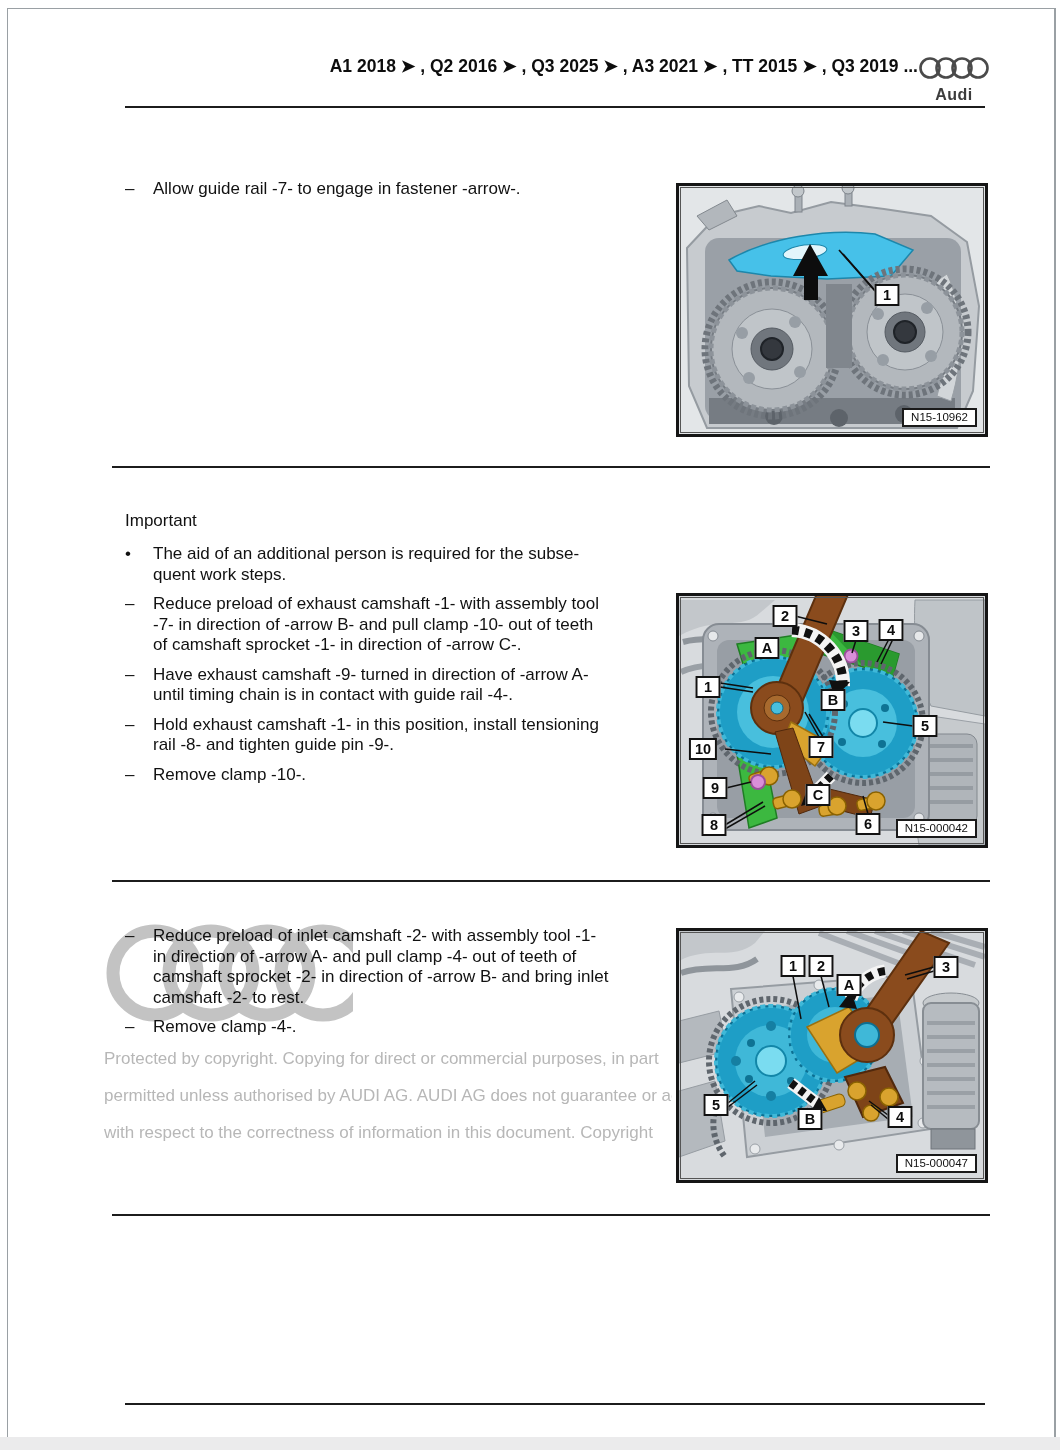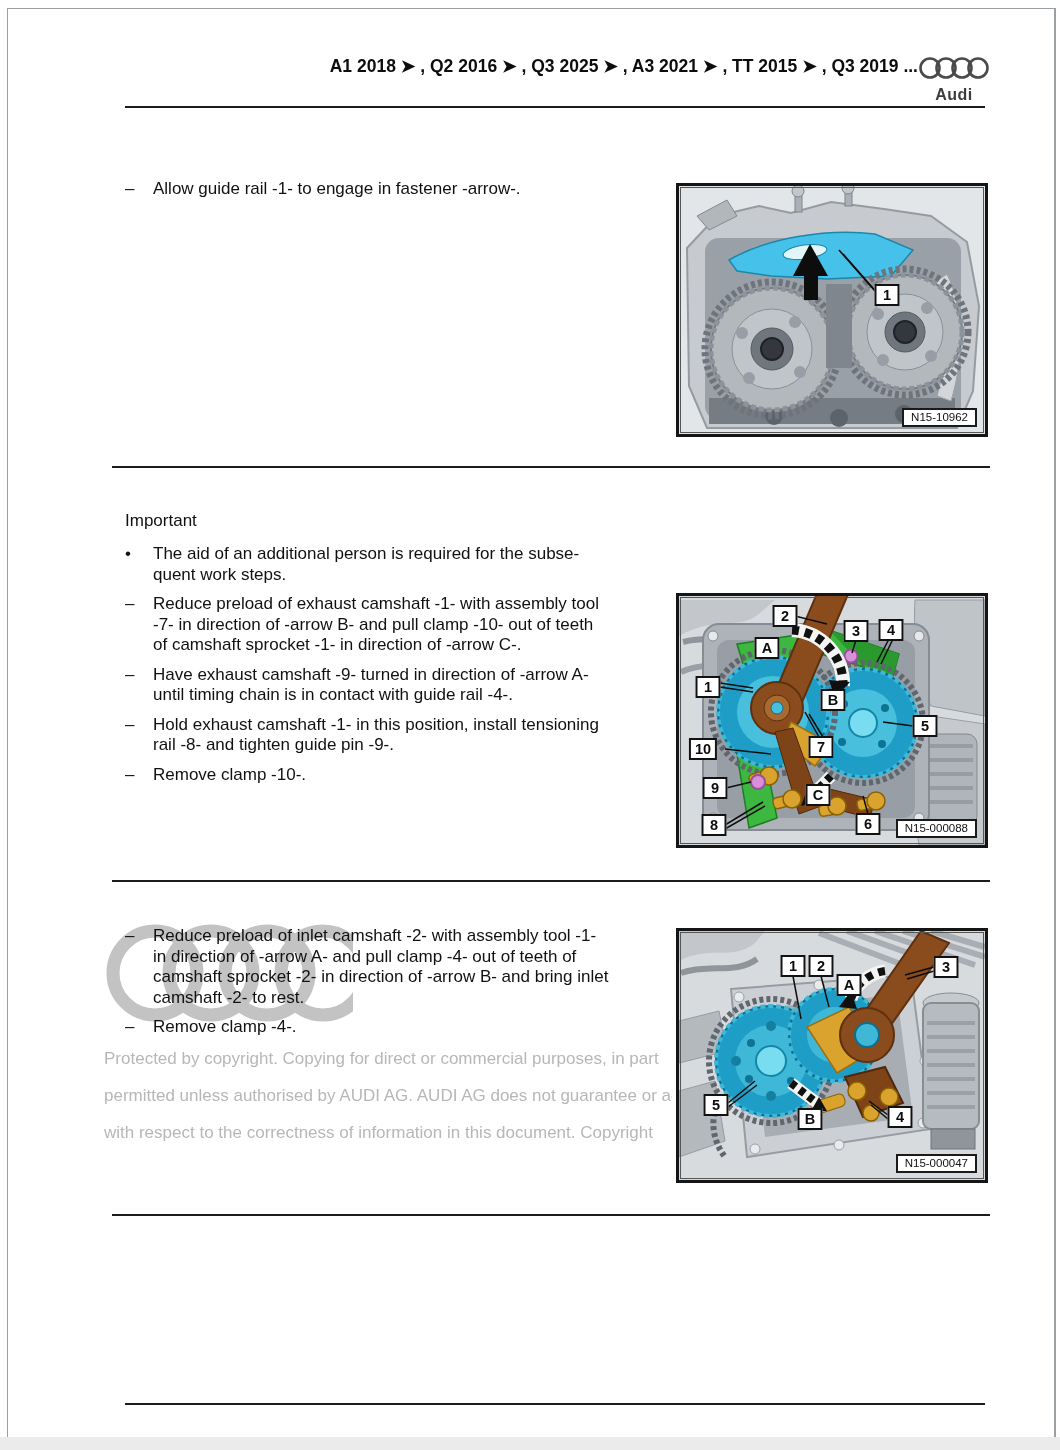--- a/index.html
+++ b/index.html
@@ -66,21 +66,21 @@
       <circle cx="44" cy="14" r="9.5" fill="none" stroke="#4a4a4a" stroke-width="2.6"></circle>
       <circle cx="60" cy="14" r="9.5" fill="none" stroke="#4a4a4a" stroke-width="2.6"></circle>
     </svg>
     <div class="audi-word">Audi</div>
   </div>
   <div class="rule" style="left:125px;top:106px;width:860px;"></div>
 
   <div class="list" style="top:179px;">
     <div class="li">
       <span class="mk">–</span>
-      <span class="tx">Allow guide rail -1- to engage in fastener -arrow-.</span>
+      <span class="tx">Allow guide rail -7- to engage in fastener -arrow-.</span>
     </div>
   </div>
 
   <div class="figure" style="top:183px;height:254px;">
     <svg viewBox="0 0 306 248" preserveAspectRatio="none">
       <rect x="0" y="0" width="306" height="248" fill="#e3e6e8"></rect>
       <path d="M8,62 L38,30 L80,20 L112,27 L152,16 L205,23 L252,30 L288,56 L300,120 L294,205 L278,242 L28,242 L10,200 Z" fill="#c7cbcf" stroke="#959ba1" stroke-width="2"></path>
       <rect x="26" y="52" width="256" height="182" rx="14" fill="#9aa0a7"></rect>
       <rect x="30" y="212" width="246" height="26" fill="#767c83"></rect>
       <circle cx="95" cy="230" r="9" fill="#5d636a"></circle>
@@ -266,21 +266,21 @@
         <div class="callout" style="left: 29px; top: 91px;">1</div>
         <div class="callout" style="left: 154px; top: 104px;">B</div>
         <div class="callout" style="left: 246px; top: 130px;">5</div>
         <div class="callout" style="left: 24px; top: 153px;">10</div>
         <div class="callout" style="left: 142px; top: 151px;">7</div>
         <div class="callout" style="left: 36px; top: 192px;">9</div>
         <div class="callout" style="left: 139px; top: 199px;">C</div>
         <div class="callout" style="left: 35px; top: 229px;">8</div>
         <div class="callout" style="left: 189px; top: 228px;">6</div>
       </div>
-    <div class="fig-id">N15-000088</div>
+    <div class="fig-id">N15-000042</div>
     <div class="inner"></div>
   </div>
 
   <div class="rule" style="left:112px;top:880px;width:878px;"></div>
 
   <svg class="rings-wm" width="250" height="100" viewBox="0 0 250 100">
     <g fill="none" stroke="#c3c3c3" stroke-width="13">
       <circle cx="52" cy="50" r="42"></circle>
       <circle cx="108" cy="50" r="42"></circle>
       <circle cx="164" cy="50" r="42"></circle>

